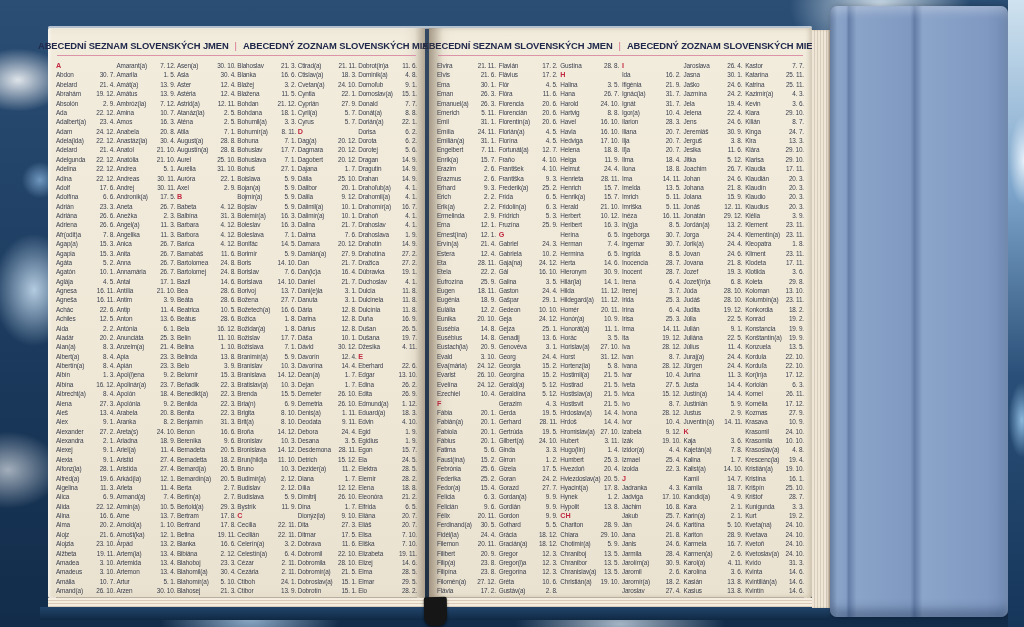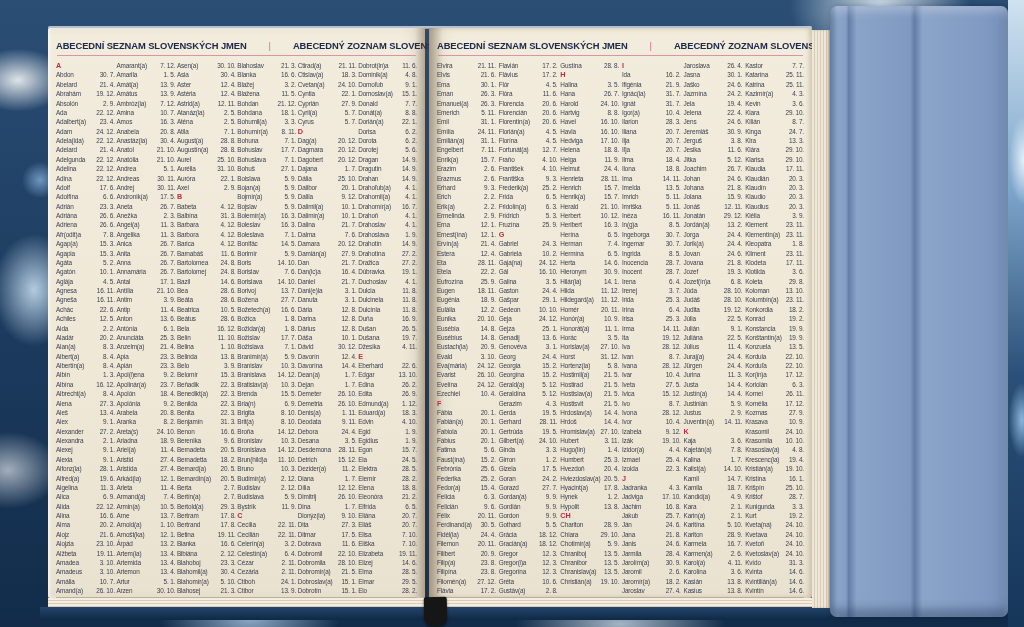--- a/index.html
+++ b/index.html
@@ -16,21 +16,21 @@
       radial-gradient(100px 70px at 1015px 380px, rgba(168,203,233,.85), rgba(168,203,233,0) 72%),
       radial-gradient(90px 60px at 1000px 560px, rgba(110,150,190,.8), rgba(110,150,190,0) 72%),
       linear-gradient(180deg,#2b4e75 0%,#1b3a5d 55%,#122c4a 100%);}
   
   .page{position:absolute;top:28px;height:570px;background:linear-gradient(180deg,#f2ecdd 0%,#efe8d7 60%,#eae2d0 100%);}
   .page.left{left:48px;width:377px;border-radius:2px 0 0 2px;
     box-shadow:inset -14px 0 18px -12px rgba(95,75,50,.45), inset 2px 0 3px rgba(255,255,255,.6);}
   .page.right{left:429px;width:383px;border-radius:0 2px 2px 0;
     box-shadow:inset 16px 0 18px -12px rgba(95,75,50,.4), inset -3px 0 4px rgba(120,100,70,.25);}
   .page-inner{position:absolute;left:8px;right:8px;top:12px;bottom:6px;}
-  .hdr{display:flex;justify-content:space-between;gap:22px;white-space:nowrap;
+  .hdr{display:flex;justify-content:center;gap:6px;white-space:nowrap;
     font-size:9.4px;font-weight:700;letter-spacing:-0.1px;color:#20294b;}
   .hdr .bar{color:#d7698a;font-weight:400;}
   .rule{height:1px;background:#dc93a8;margin:4px 1px 5px 1px;}
   .cols{display:flex;justify-content:space-between;border-bottom:1px solid #b7ae9d;padding-bottom:2px;}
   .col{width:58.8px;}
   .row{display:flex;justify-content:space-between;height:9.38px;line-height:9.45px;
     font-size:6.4px;color:#3a3f4e;white-space:nowrap;letter-spacing:-0.15px;}
   .row .dt{margin-left:2px;}
   .sec{height:9.38px;line-height:9.6px;font-size:7.2px;font-weight:700;color:#c22840;}
   

